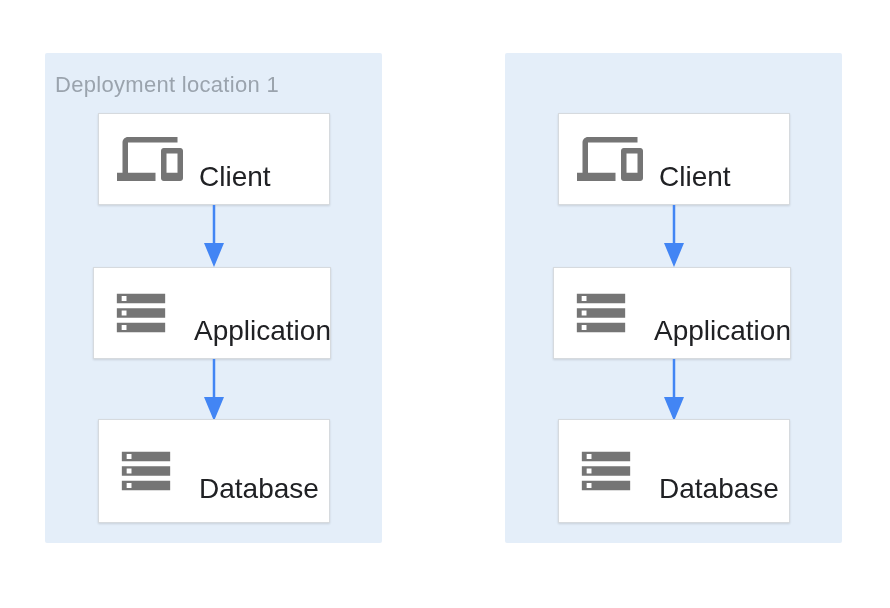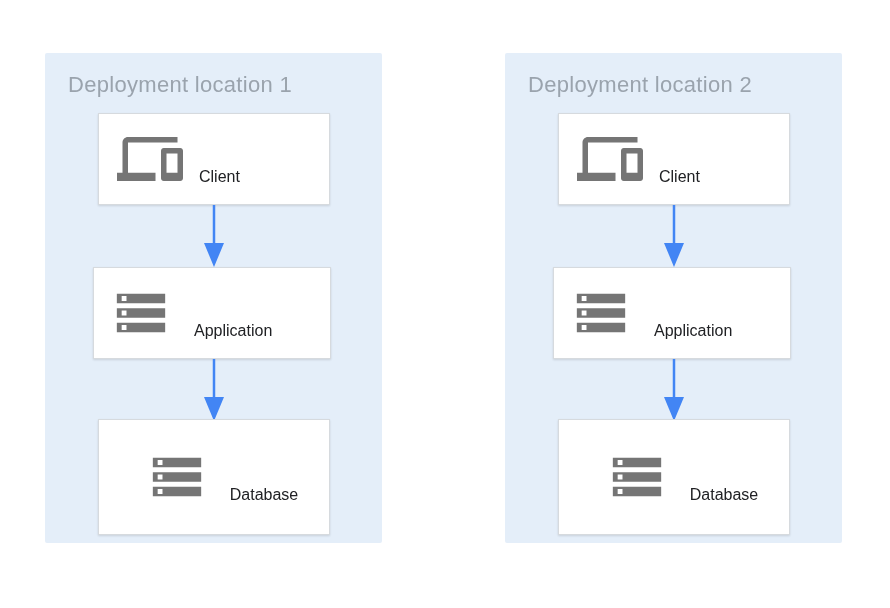--- a/index.html
+++ b/index.html
@@ -16,51 +16,51 @@
     top: 53px;
     width: 337px; height: 490px;
     background: var(--panel-bg, #E4EEF9);
     border-radius: 2px;
   }
   .panel.first  { left: 45px; }
   .panel.second { left: 505px; }
 
   .panel-title {
     position: absolute;
-    left: 23px; top: 19px;
+    left: 10px; top: 19px;
     font-size: 22px;
     letter-spacing: 0.3px;
     color: var(--title-gray, #9AA3AD);
     white-space: nowrap;
   }
 
   .node {
     position: absolute;
     box-sizing: border-box;
     background: var(--box-bg, #ffffff);
     border: 1px solid var(--box-border, #D6DADE);
     box-shadow: 0 1px 2px rgba(0,0,0,0.12);
     display: flex;
     align-items: center;
   }
   .node-client      { left: 53px; top: 60px;  width: 232px; height: 92px; }
   .node-application { left: 48px; top: 214px; width: 238px; height: 92px; }
-  .node-database    { left: 53px; top: 366px; width: 232px; height: 116px; justify-content: center; }
+  .node-database    { left: 53px; top: 366px; width: 232px; height: 104px; }
 
   .iconwrap {
     margin-left: 18px;
     width: 82px;
     flex: 0 0 82px;
     display: flex;
     align-items: center;
     justify-content: flex-start;
     color: var(--icon-gray, #757575);
   }
   .node-label {
-    font-size: 16px;
+    font-size: 28px;
     color: var(--label-text, #202124);
     white-space: nowrap;
     margin-top: 36px;
   }
 
   .arrow {
     position: absolute;
     left: 157px;
     width: 24px; height: 62px;
     color: var(--arrow-blue, #4285F4);
@@ -108,21 +108,20 @@
       <span class="iconwrap">
         <svg width="58" height="58" viewBox="0 0 24 24" aria-hidden="true">
           <path fill="currentColor" d="M2 20h20v-4H2v4zm2-3h2v2H4v-2zM2 4v4h20V4H2zm4 3H4V5h2v2zm-4 7h20v-4H2v4zm2-3h2v2H4v-2z"></path>
         </svg>
       </span>
       <span class="node-label">Database</span>
     </div>
   </div>
 
   <div class="panel second">
-    <div class="panel-title">Deployment location 2</div>
 
     <div class="node node-client">
       <span class="iconwrap">
         <svg width="66" height="66" viewBox="0 0 24 24" aria-hidden="true">
           <path fill="currentColor" d="M4 6h18V4H4c-1.1 0-2 .9-2 2v11H0v3h14v-3H4V6zm19 2h-6c-.55 0-1 .45-1 1v10c0 .55.45 1 1 1h6c.55 0 1-.45 1-1V9c0-.55-.45-1-1-1zm-1 9h-4v-7h4v7z"></path>
         </svg>
       </span>
       <span class="node-label">Client</span>
     </div>
 

